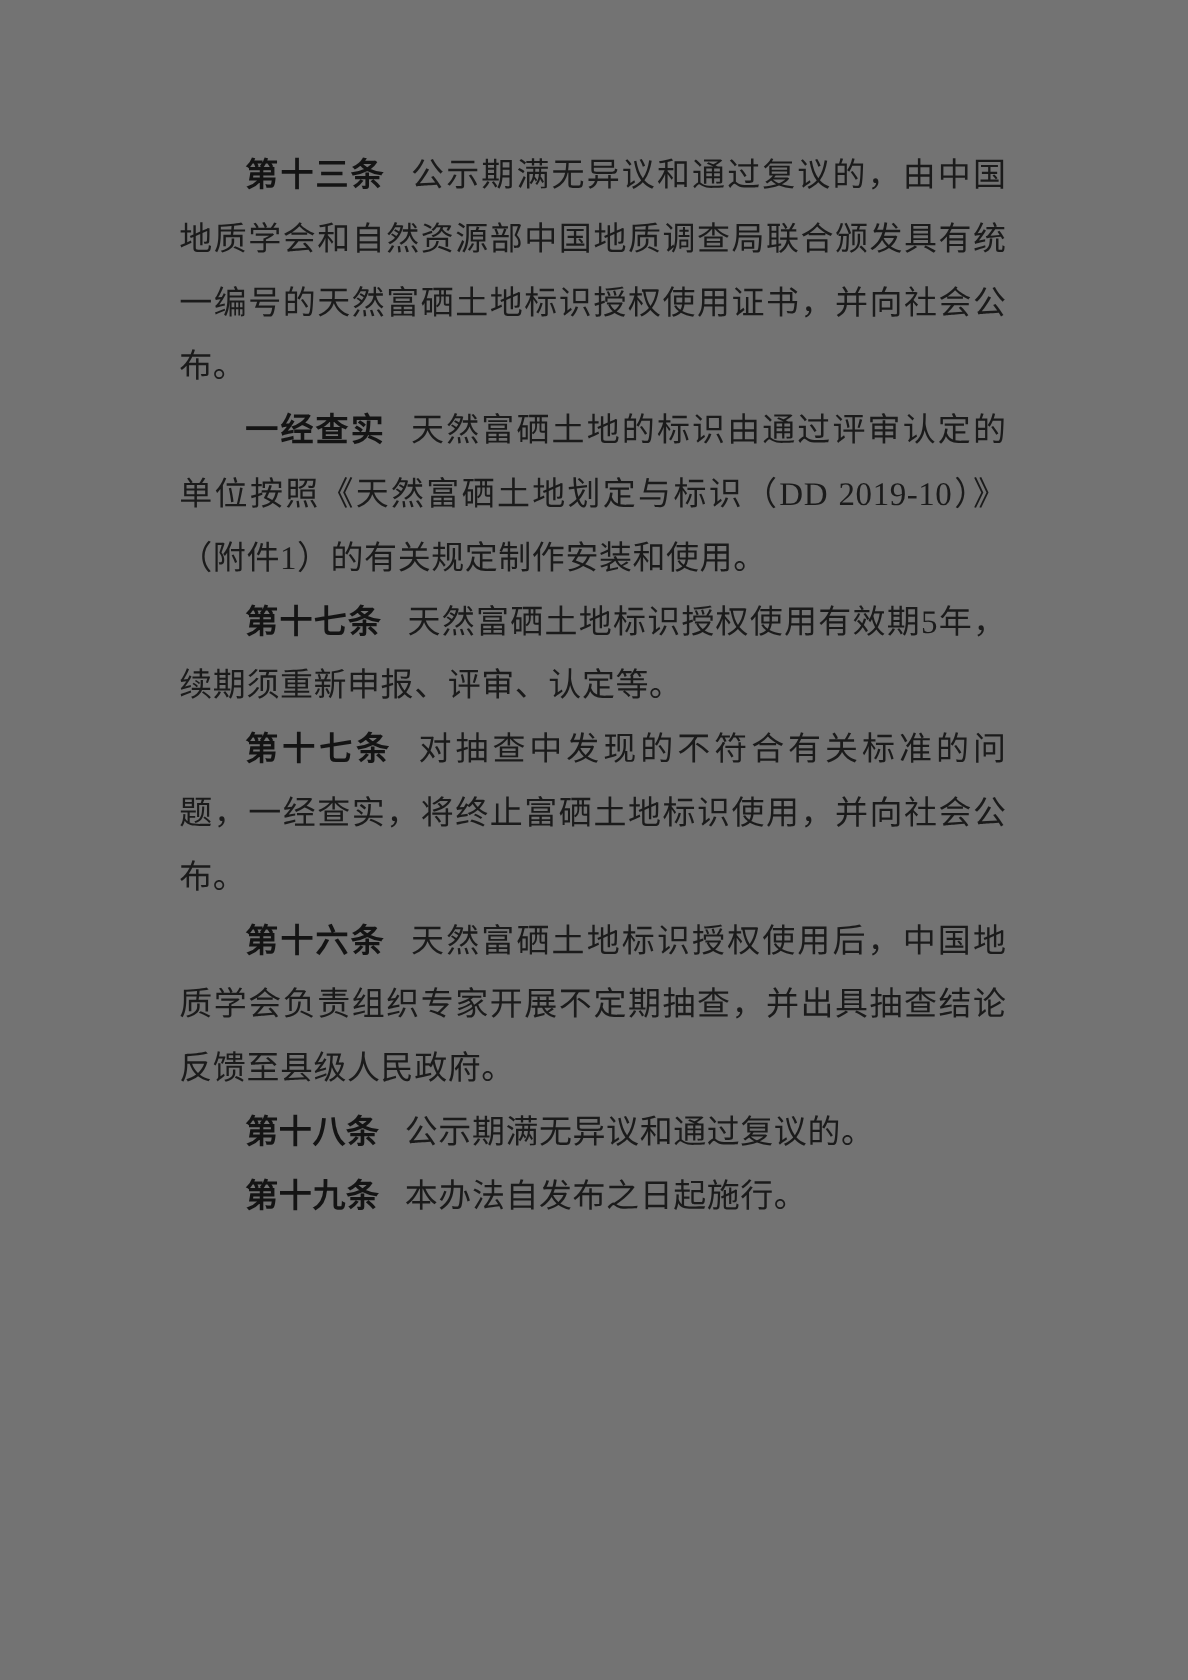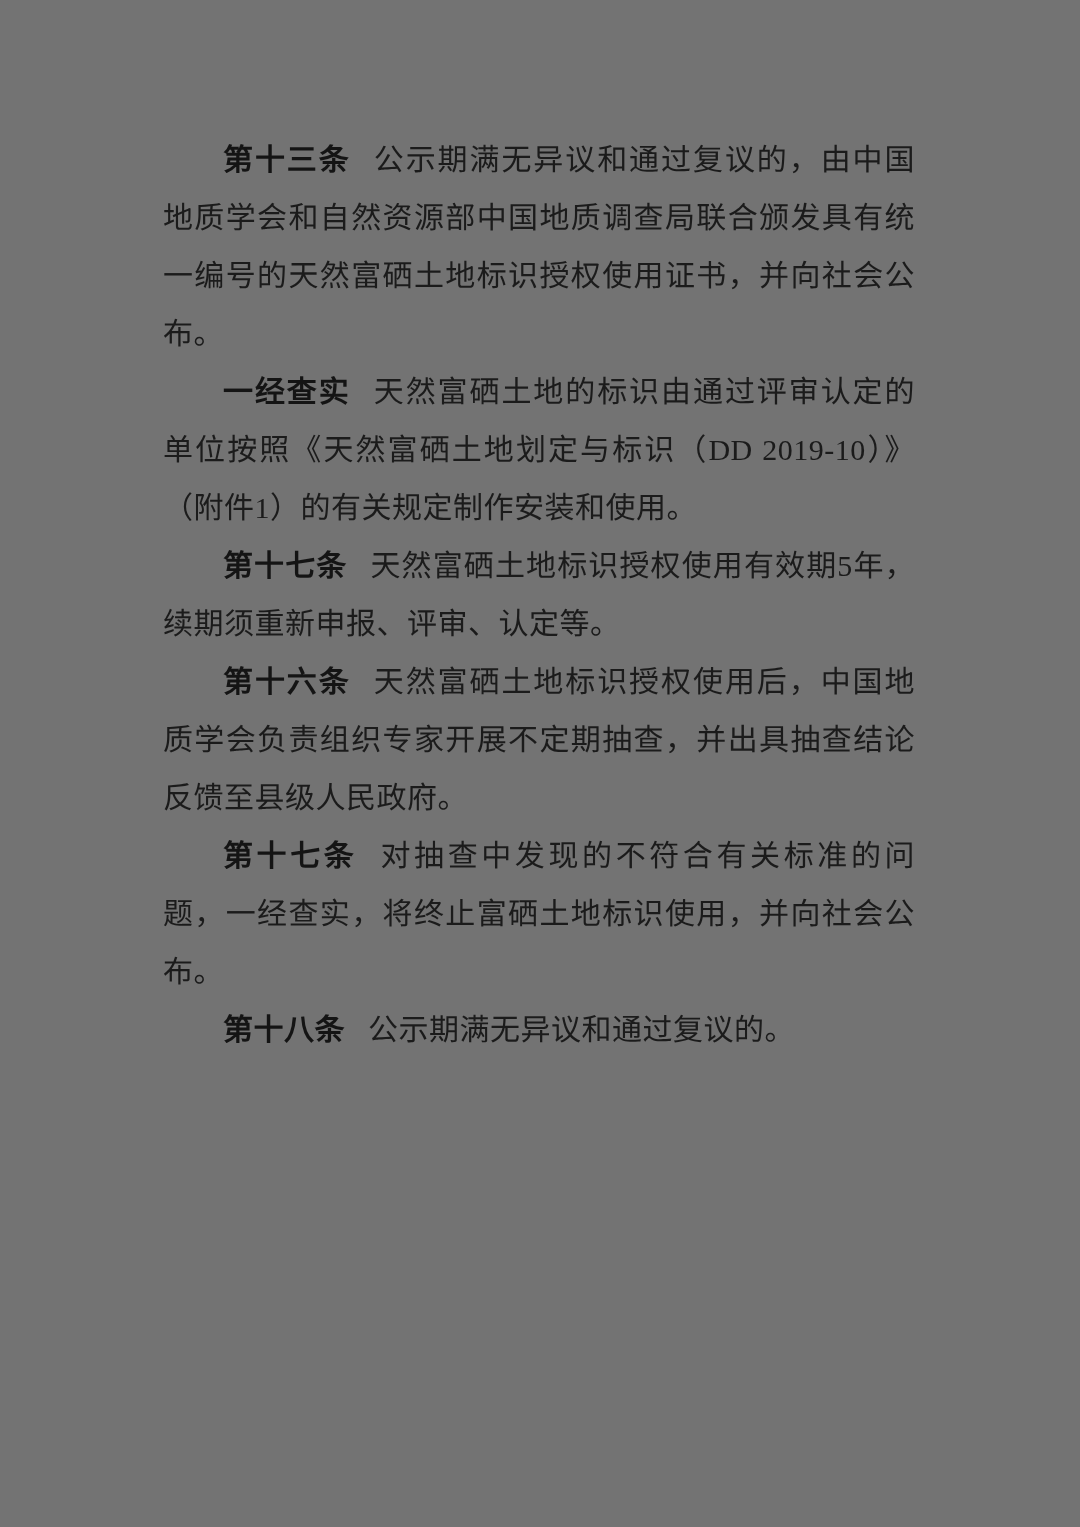--- a/index.html
+++ b/index.html
@@ -43,21 +43,22 @@
 
 <div class="page">
   <div class="content">
 
     <p class="para"><span class="art-num">第十三条</span><span>公示期满无异议和通过复议的，由中国地质学会和自然资源部中国地质调查局联合颁发具有统一编号的天然富硒土地标识授权使用证书，并向社会公布。</span></p>
 
     <p class="para"><span class="art-num">一经查实</span><span>天然富硒土地的标识由通过评审认定的单位按照《天然富硒土地划定与标识（DD 2019-10）》（附件1）的有关规定制作安装和使用。</span></p>
 
     <p class="para"><span class="art-num">第十七条</span><span>天然富硒土地标识授权使用有效期5年，续期须重新申报、评审、认定等。</span></p>
 
+    <p class="para"><span class="art-num">第十七条</span><span>对抽查中发现的不符合有关标准的问题，一经查实，将终止富硒土地标识使用，并向社会公布。</span></p>
+
     <p class="para"><span class="art-num">第十六条</span><span>天然富硒土地标识授权使用后，中国地质学会负责组织专家开展不定期抽查，并出具抽查结论反馈至县级人民政府。</span></p>
-
-    <p class="para"><span class="art-num">第十七条</span><span>对抽查中发现的不符合有关标准的问题，一经查实，将终止富硒土地标识使用，并向社会公布。</span></p>
 
     <p class="para"><span class="art-num">第十八条</span><span>公示期满无异议和通过复议的。</span></p>
 
+    <p class="para"><span class="art-num">第十九条</span><span>本办法自发布之日起施行。</span></p>
 
   </div>
 </div>
 
 </body></html>

